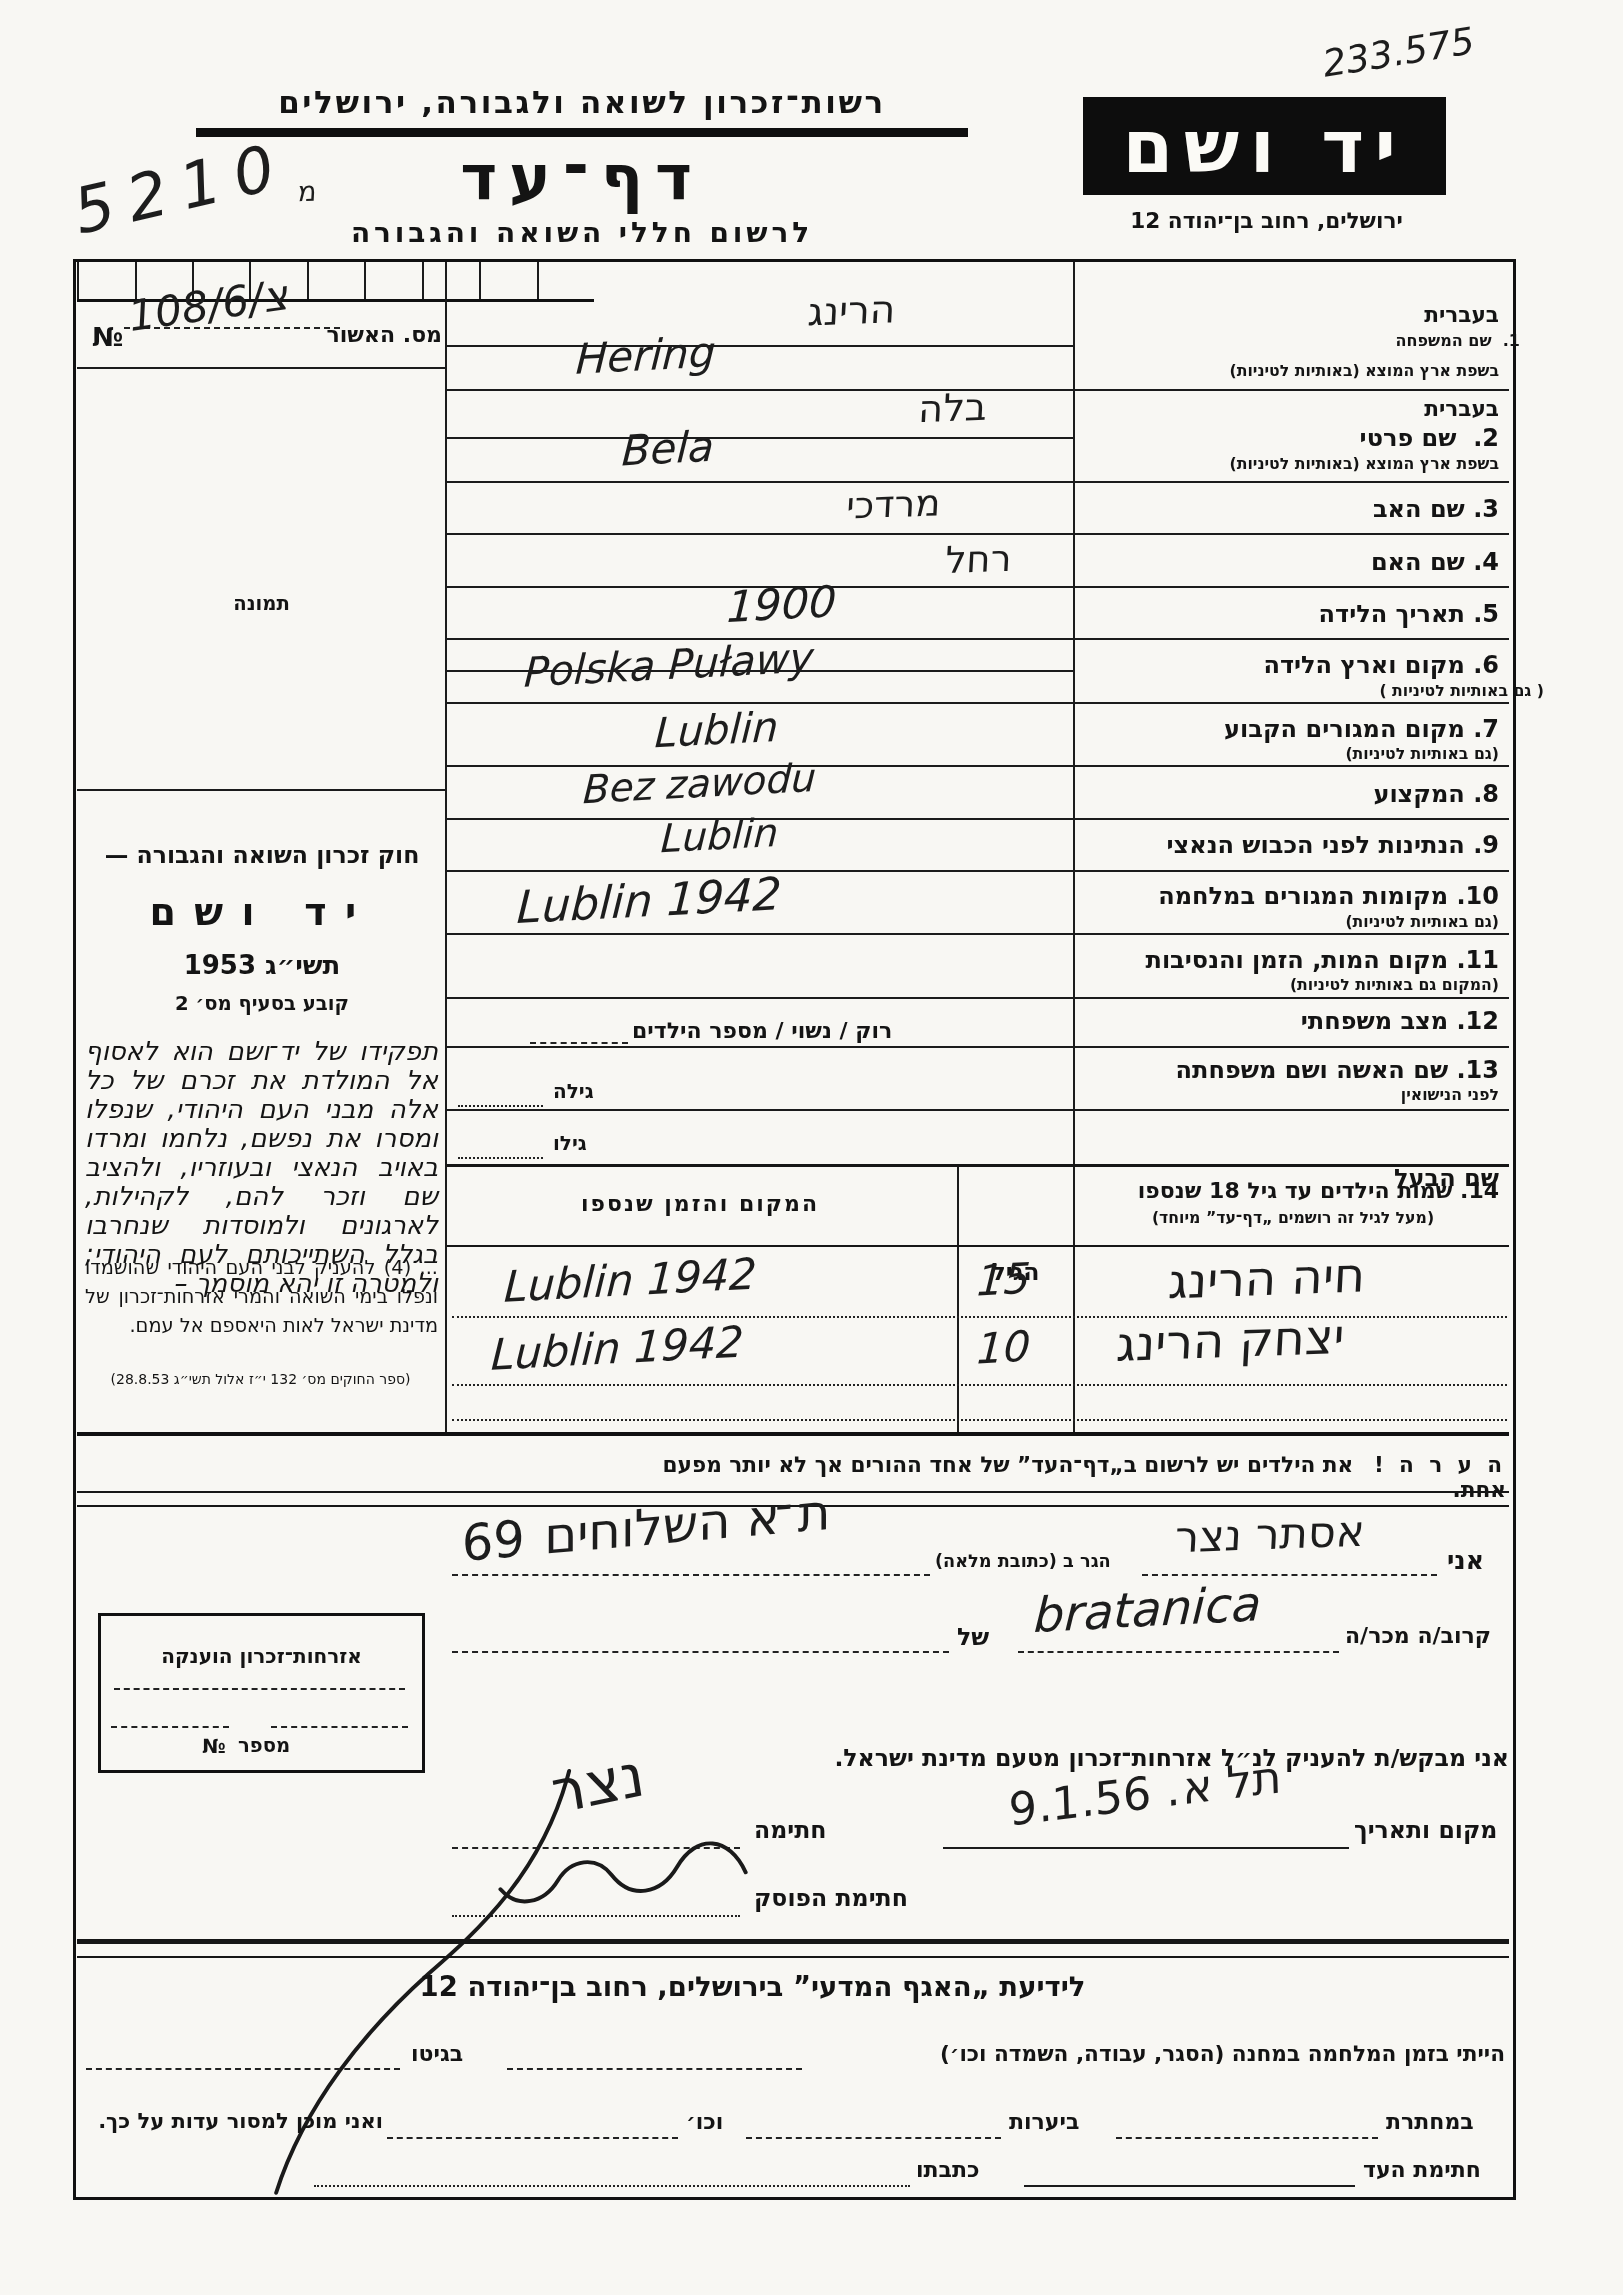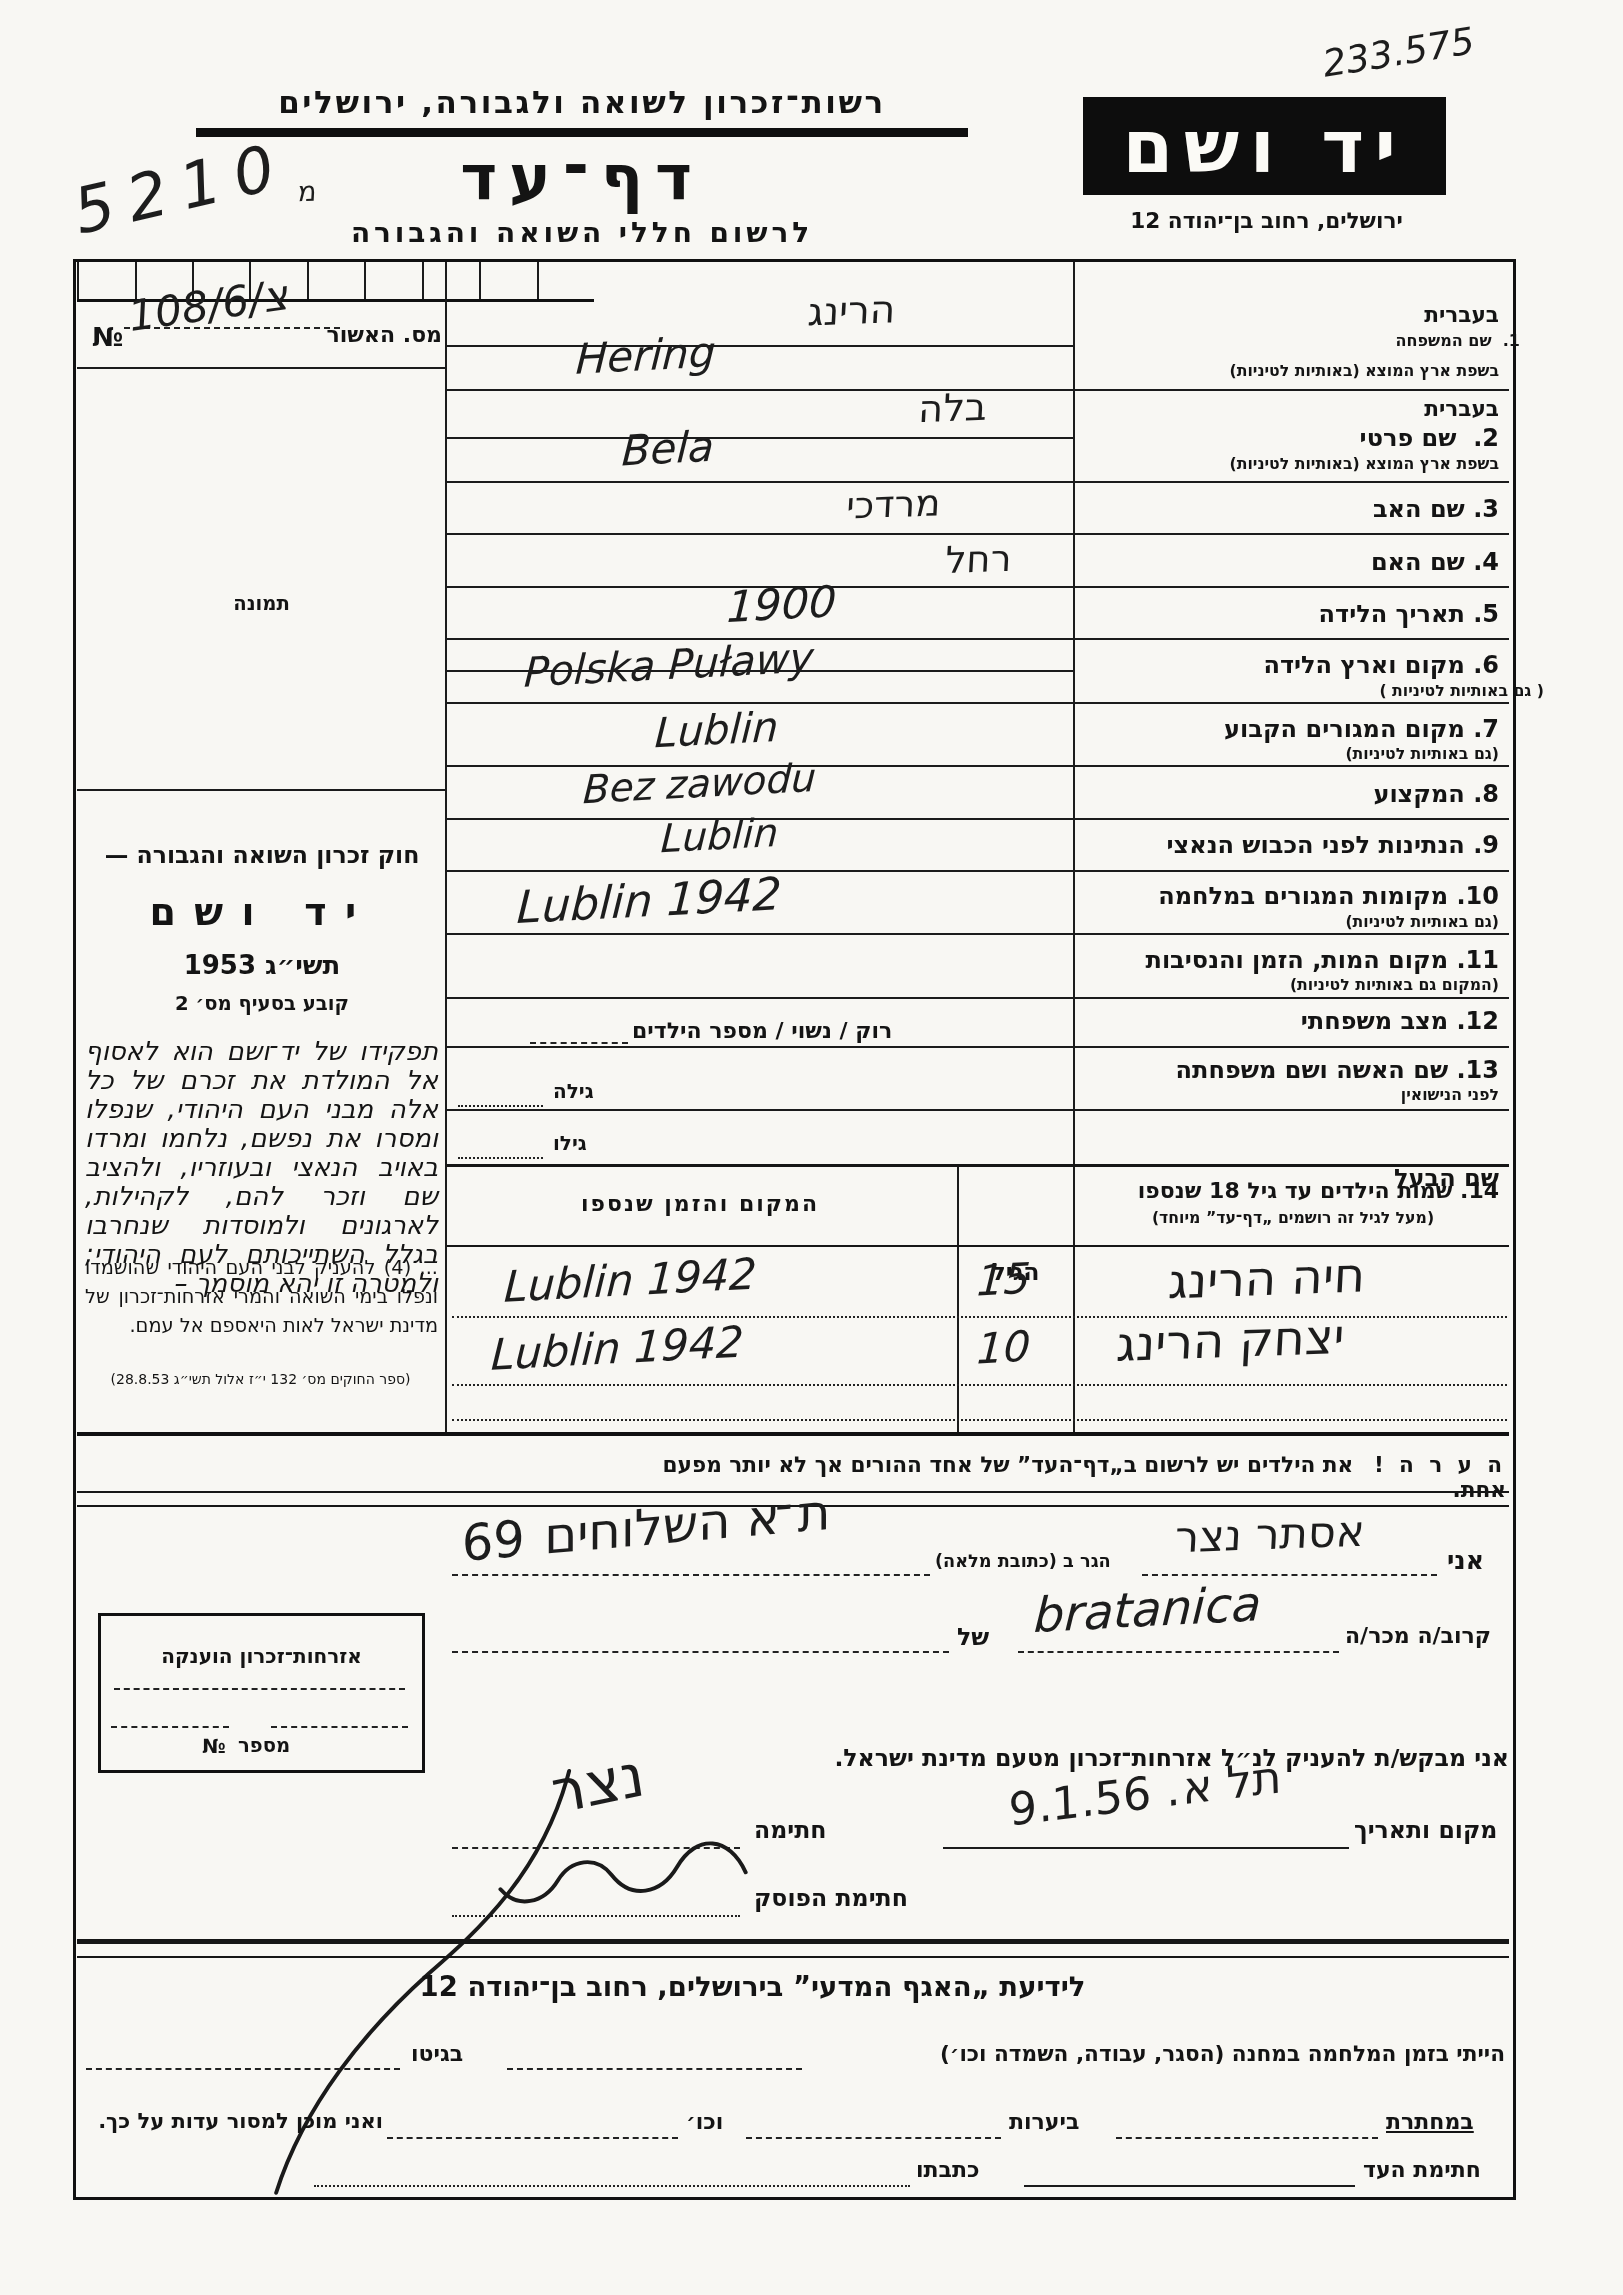--- a/index.html
+++ b/index.html
@@ -244,21 +244,21 @@
   <div class="ln4" style="left:77px;top:1939px;width:1432px;border-bottom-width:5.2px;"></div>
   <div class="ln4" style="left:77px;top:1956px;width:1432px;"></div>
 
   <div class="abs b ct" style="left:229px;top:1970px;width:1047px;font-size:27.5px;">לידיעת „האגף המדעי” בירושלים, רחוב בן־יהודה 12</div>
 
   <div class="abs b rt" style="left:808px;top:2041px;width:697px;font-size:21.6px;">הייתי בזמן המלחמה במחנה (הסגר, עבודה, השמדה וכו׳)</div>
   <div class="dash" style="left:507px;top:2068px;width:295px;"></div>
   <div class="abs b" style="left:411px;top:2041px;font-size:22px;">בגיטו</div>
   <div class="dash" style="left:86px;top:2068px;width:314px;"></div>
 
-  <div class="abs b" style="left:1386px;top:2109px;font-size:22px;text-decoration:underline;">במחתרת</div>
+  <div class="abs b" style="left:1386px;top:2109px;font-size:22px;">במחתרת</div>
   <div class="dash" style="left:1116px;top:2137px;width:262px;"></div>
   <div class="abs b" style="left:1009px;top:2109px;font-size:22px;">ביערות</div>
   <div class="dash" style="left:746px;top:2137px;width:255px;"></div>
   <div class="abs b" style="left:686px;top:2109px;font-size:22px;">וכו׳</div>
   <div class="dash" style="left:387px;top:2137px;width:291px;"></div>
   <div class="abs b rt" style="left:79px;top:2109px;width:304px;font-size:21px;">ואני מוכן למסור עדות על כך.</div>
 
   <div class="abs b" style="left:1363px;top:2157px;font-size:22px;">חתימת העד</div>
   <div class="ln" style="left:1024px;top:2185px;width:331px;"></div>
   <div class="abs b" style="left:916px;top:2157px;font-size:22px;">כתבתו</div>

